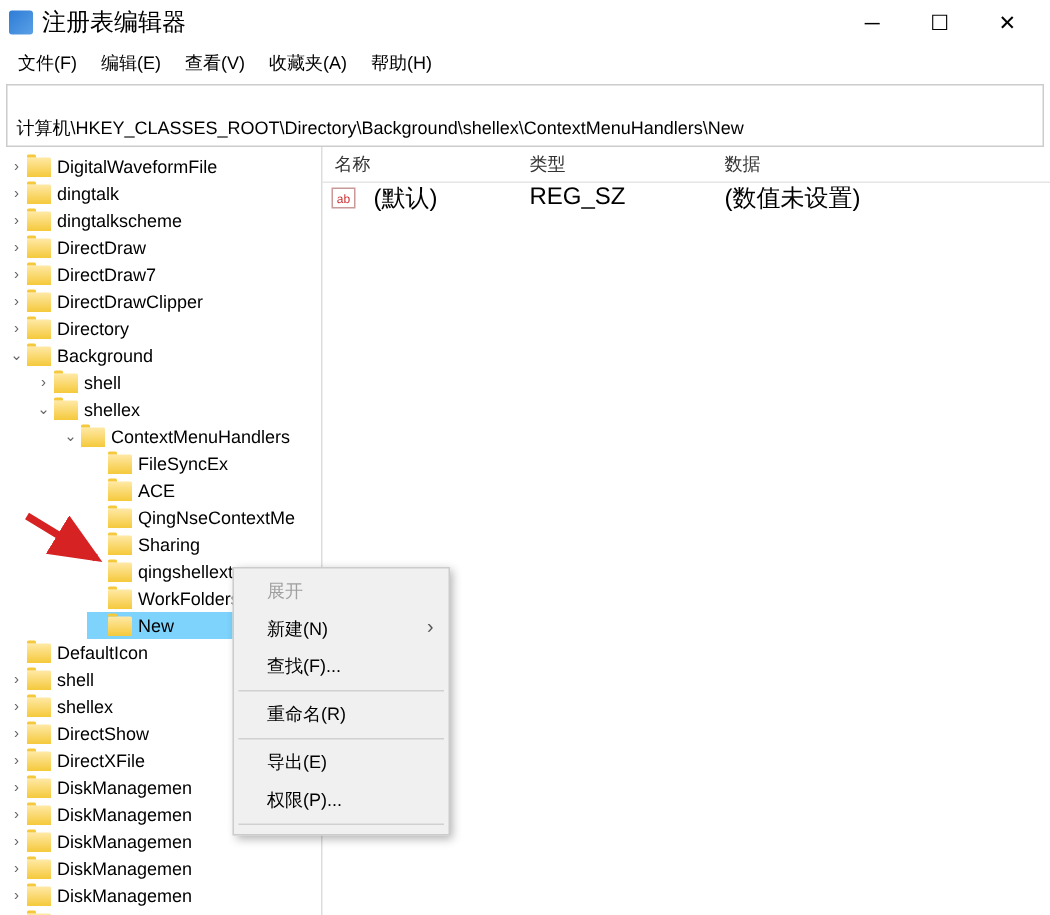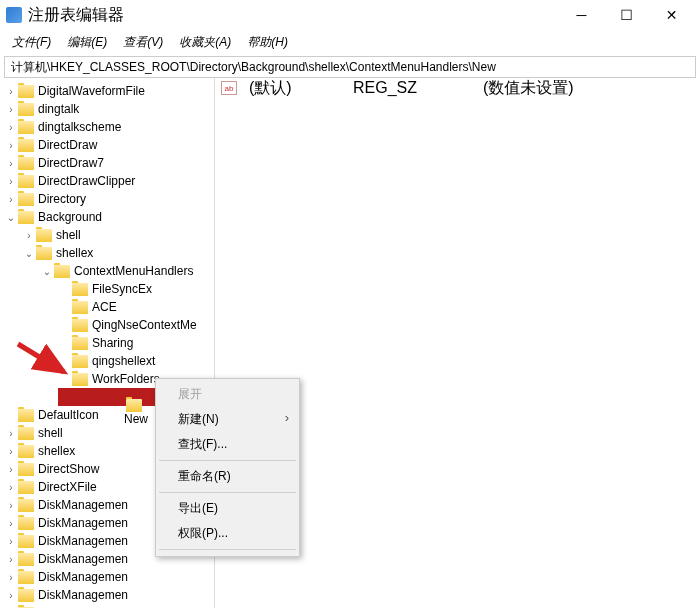--- a/index.html
+++ b/index.html
@@ -4,42 +4,42 @@
 <style>
 * { box-sizing: border-box; margin: 0; padding: 0; font-family: "Microsoft YaHei", "Segoe UI", sans-serif; font-size: 12px; }
 body { width: 700px; height: 610px; background: #fff; overflow: hidden; position: relative; }
 
 .titlebar { height: 30px; display: flex; align-items: center; padding: 0 6px; background: #fff; }
 .titlebar .icon { width: 16px; height: 16px; margin-right: 6px; background: linear-gradient(135deg, #2e7cd6, #5aa0e6); border-radius: 2px; position: relative; }
 .titlebar .title { flex: 1; font-size: 16px; }
 .winbtns { display: flex; }
 .winbtn { width: 45px; height: 28px; display: flex; align-items: center; justify-content: center; font-size: 14px; font-family: sans-serif; }
 
-.menubar { height: 24px; display: flex; align-items: center; padding: 0 6px; gap: 4px; font-style: italic; }
+.menubar { height: 24px; display: flex; align-items: center; padding: 0 6px; gap: 4px; }
 .menubar span { padding: 2px 6px; }
 
-.addressbar { height: 22px; border: 1px solid #ccc; margin: 2px 4px 0 4px; padding: 2px 6px; font-size: 12px; white-space: nowrap; overflow: hidden; }
+.addressbar { height: 22px; border: 1px solid #ccc; margin: 2px 4px 0 4px; padding: 20px 6px; font-size: 12px; white-space: nowrap; overflow: hidden; }
 
 .content { display: flex; height: calc(610px - 30px - 24px - 26px); }
 .tree { width: 215px; overflow: hidden; border-right: 1px solid #ddd; padding-top: 4px; }
 .values { flex: 1; }
 
 .values-header { display: flex; border-bottom: 1px solid #e5e5e5; height: 24px; align-items: center; }
 .values-header div { padding: 4px 8px; font-size: 12px; color: #333; }
 .vcol-name { width: 130px; }
 .vcol-type { width: 130px; }
 .vcol-data { flex: 1; }
 
 .value-row { display: flex; align-items: center; height: 20px; }
 .value-row div { padding: 2px 8px; font-size: 16px; }
 .value-row .vicon { width: 16px; height: 14px; margin: 0 4px 0 6px; padding: 0; border: 1px solid #c99; background: #fff; display: flex; align-items: center; justify-content: center; font-size: 8px; color: #c33; }
 
 .node { white-space: nowrap; }
 .node-row { display: flex; align-items: center; height: 18px; cursor: default; }
-.node-row.selected { background: #b91c1c; flex-direction: column; }
+.node-row.selected { background: #7dd3fc; }
 .chev { width: 14px; text-align: center; color: #666; font-size: 10px; display: inline-block; }
 .chev.empty { visibility: hidden; }
 .folder { width: 16px; height: 13px; background: linear-gradient(#ffe9a6, #f5c93b); border-radius: 1px 1px 0 0; margin-right: 4px; position: relative; flex-shrink: 0; }
 .folder::before { content: ""; position: absolute; top: -2px; left: 0; width: 6px; height: 2px; background: #f5c93b; border-radius: 1px 1px 0 0; }
 .label { font-size: 12px; }
 
 .context-menu { position: absolute; left: 155px; top: 378px; width: 145px; background: #f0f0f0; border: 1px solid #ccc; box-shadow: 2px 2px 6px rgba(0,0,0,0.3); padding: 3px 2px; z-index: 100; }
 .cm-item { padding: 4px 18px 4px 20px; font-size: 12px; position: relative; }
 .cm-item.disabled { color: #a0a0a0; }
 .cm-item.has-sub::after { content: "›"; position: absolute; right: 8px; top: 3px; color: #555; font-size: 13px; }
@@ -235,20 +235,25 @@
       <div class="node-row">
           <span class="chev">›</span>
           <span class="folder"></span>
           <span class="label">DiskManagement.SnapInExtens</span>
         </div>
 
     </div>
   </div>
 
   <div class="values">
+    <div class="values-header">
+      <div class="vcol-name">名称</div>
+      <div class="vcol-type">类型</div>
+      <div class="vcol-data">数据</div>
+    </div>
     <div class="value-row">
       <div class="vicon">ab</div>
       <div class="vcol-name" style="width:104px">(默认)</div>
       <div class="vcol-type">REG_SZ</div>
       <div class="vcol-data">(数值未设置)</div>
     </div>
   </div>
 </div>
 
 <div class="context-menu">

